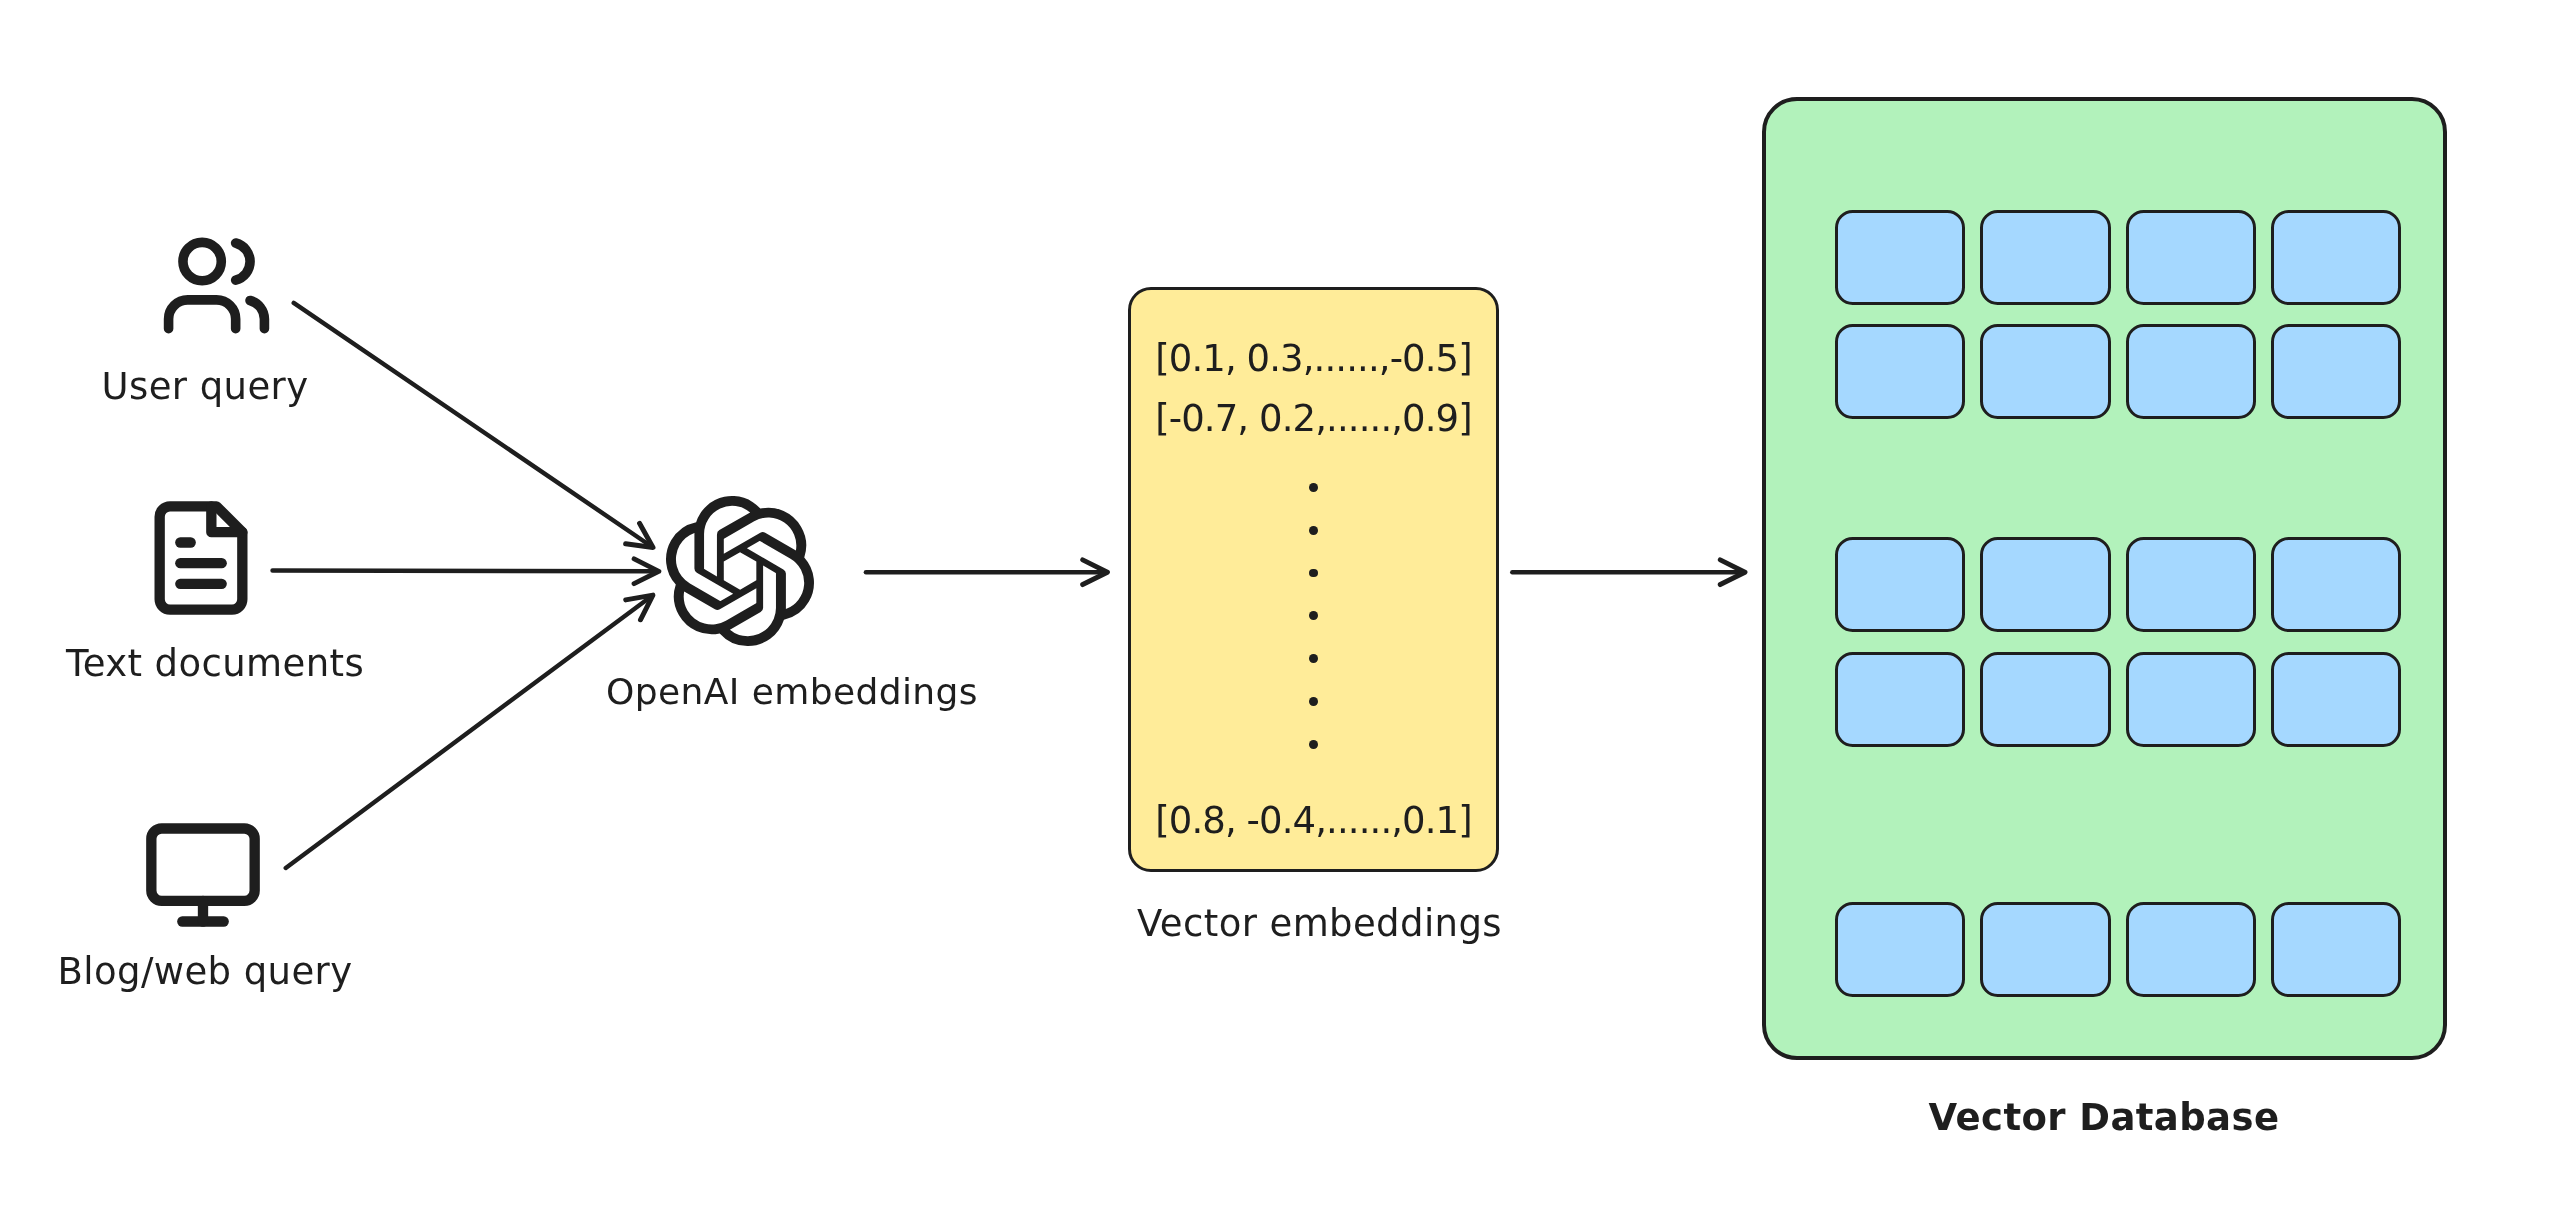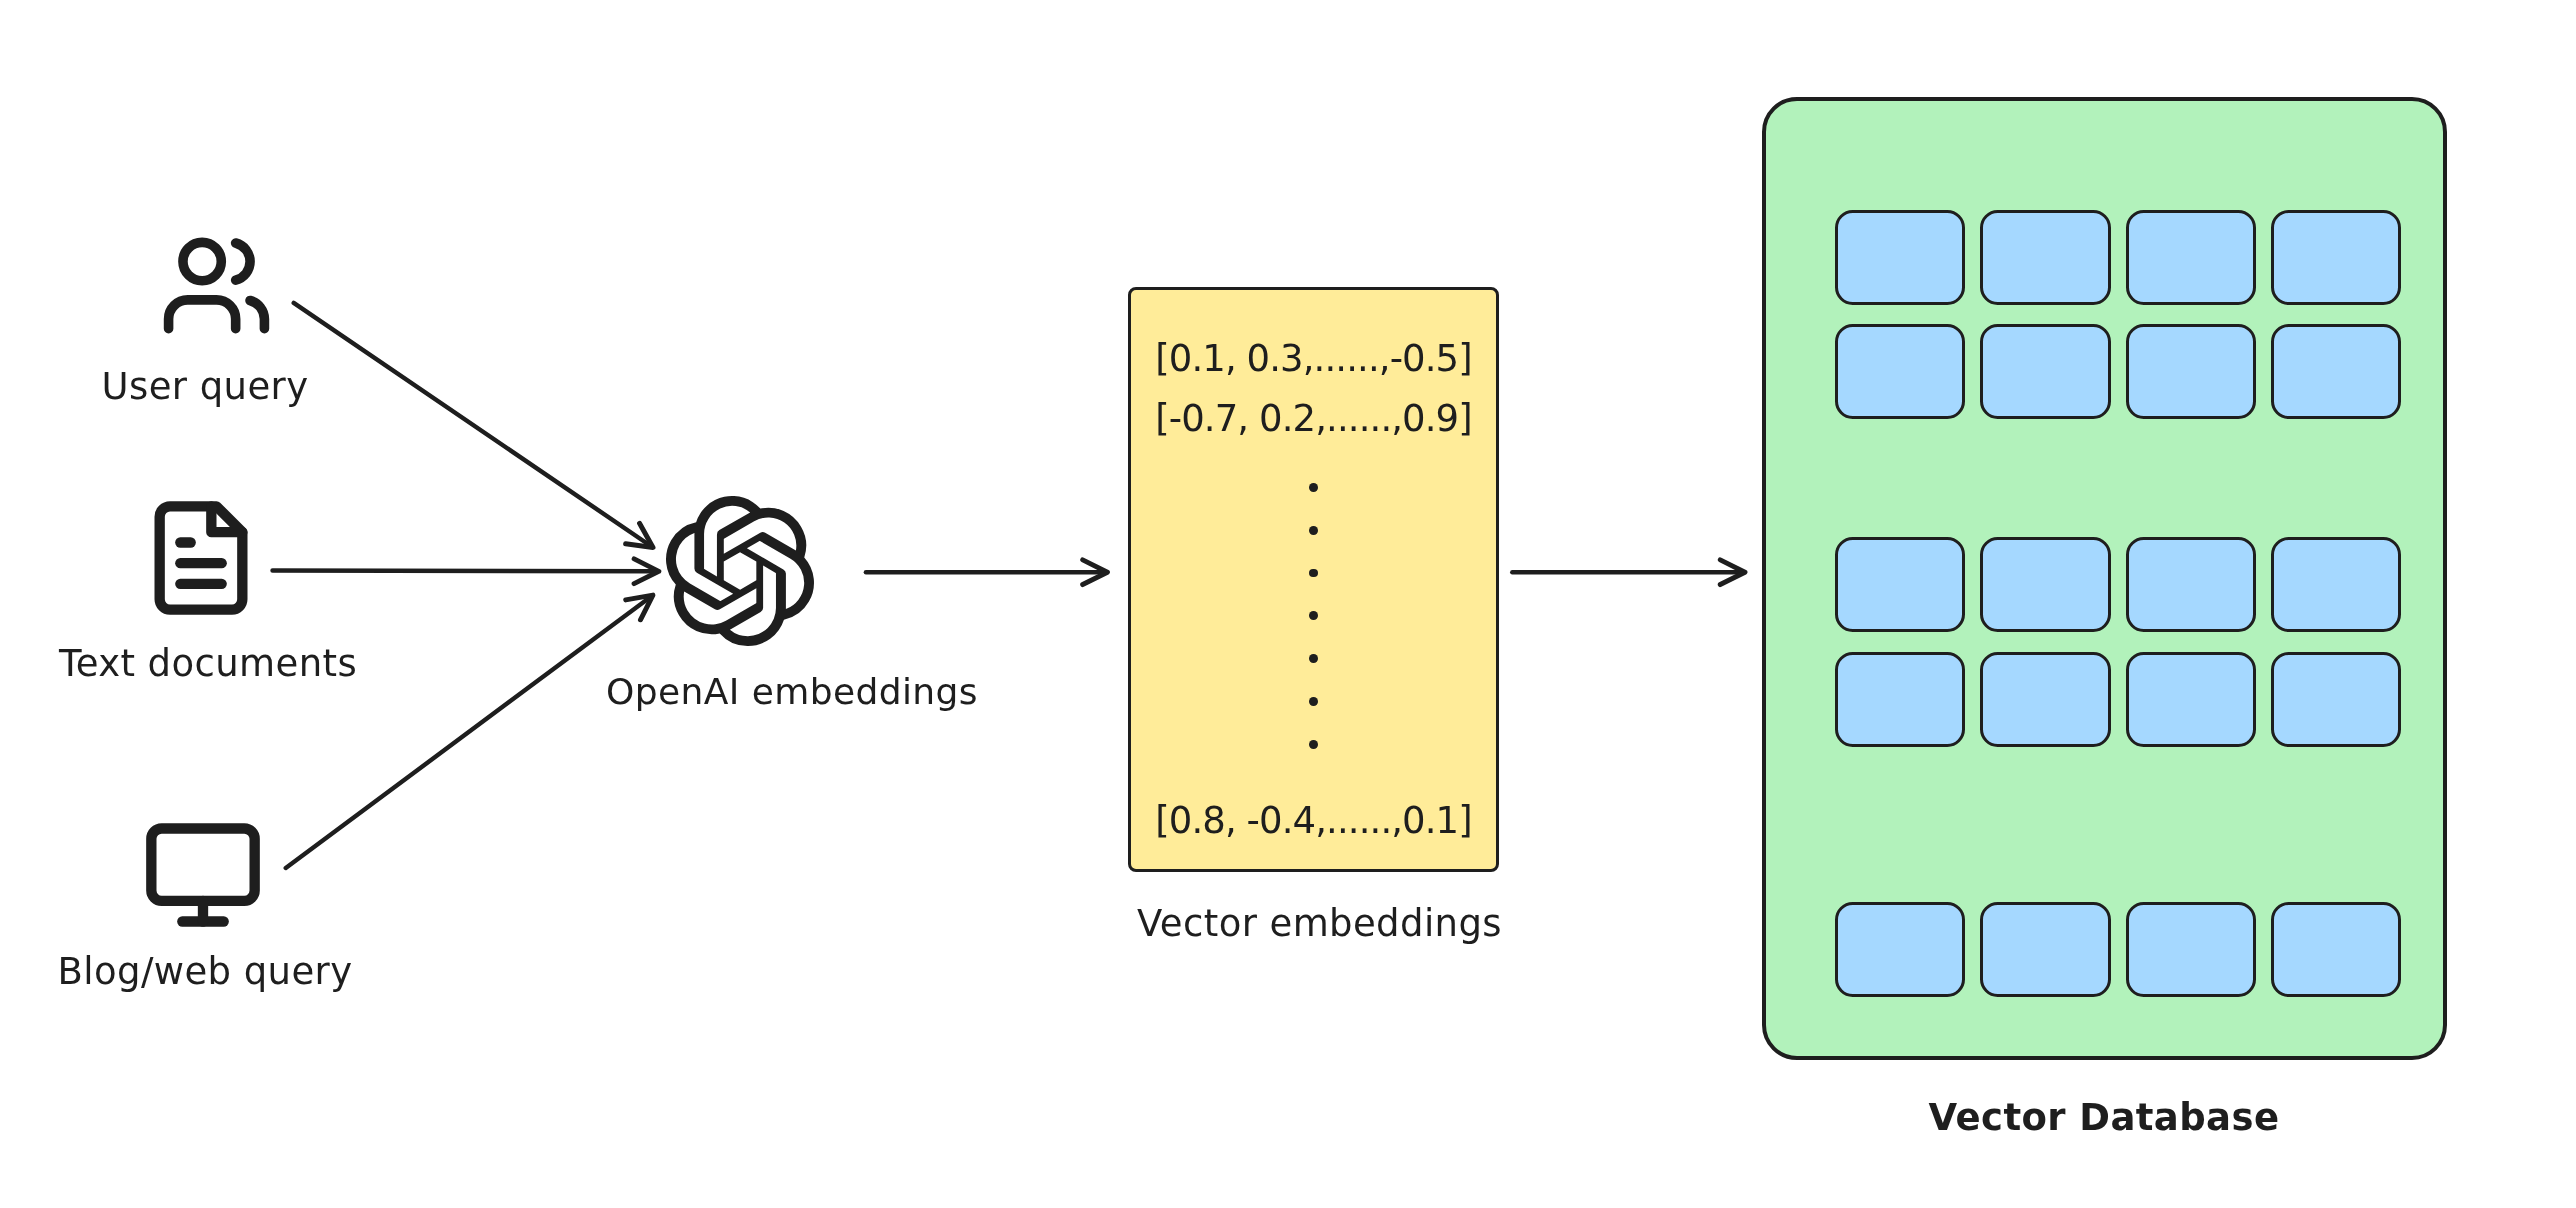--- a/index.html
+++ b/index.html
@@ -22,21 +22,21 @@
   .icon-box svg{display:block;width:100%;height:100%;}
   .line-icon{stroke:var(--stroke);fill:none;stroke-width:2;stroke-linecap:round;stroke-linejoin:round;}
 
   
   .arrows{position:absolute;left:0;top:0;width:2576px;height:1208px;pointer-events:none;}
   .arrow-line{stroke:var(--stroke);stroke-width:5;fill:none;stroke-linecap:round;}
 
   
   .embeddings-box{
     position:absolute;left:1128px;top:287px;width:371px;height:585px;
-    background:var(--embeddings-bg);border:3.5px solid var(--stroke);border-radius:8px;
+    background:var(--embeddings-bg);border:3.5px solid var(--stroke);border-radius:23px;
     display:flex;flex-direction:column;align-items:center;padding-top:39px;
   }
   .vector-row{font-size:37px;line-height:60px;letter-spacing:-0.9px;white-space:nowrap;}
   .dots-col{display:flex;flex-direction:column;align-items:center;gap:34px;margin-top:34px;}
   .dot{width:8.8px;height:8.8px;border-radius:50%;background:var(--stroke);}
   .vector-row.bottom{margin-top:42px;}
 
   
   .database-box{
     position:absolute;left:1762px;top:97px;width:685px;height:963px;
@@ -82,21 +82,21 @@
 
   <div class="icon-box" style="left:139px;top:496px;width:124px;height:124px;">
     <svg viewBox="0 0 24 24" class="line-icon">
       <path d="M15 2H6a2 2 0 0 0-2 2v16a2 2 0 0 0 2 2h12a2 2 0 0 0 2-2V7Z"></path>
       <path d="M14 2v5h6"></path>
       <path d="M10 9H8"></path>
       <path d="M16 13H8"></path>
       <path d="M16 17H8"></path>
     </svg>
   </div>
-  <div class="node-label" style="left:58px;top:643px;width:300px;text-align:center;">Text documents</div>
+  <div class="node-label" style="left:65px;top:643px;width:300px;text-align:center;">Text documents</div>
 
   <div class="icon-box" style="left:141px;top:813px;width:124px;height:124px;">
     <svg viewBox="0 0 24 24" class="line-icon">
       <rect x="2" y="3" width="20" height="14" rx="2"></rect>
       <line x1="8" y1="21" x2="16" y2="21"></line>
       <line x1="12" y1="17" x2="12" y2="21"></line>
     </svg>
   </div>
   <div class="node-label" style="left:55px;top:951px;width:300px;">Blog/web query</div>
 

